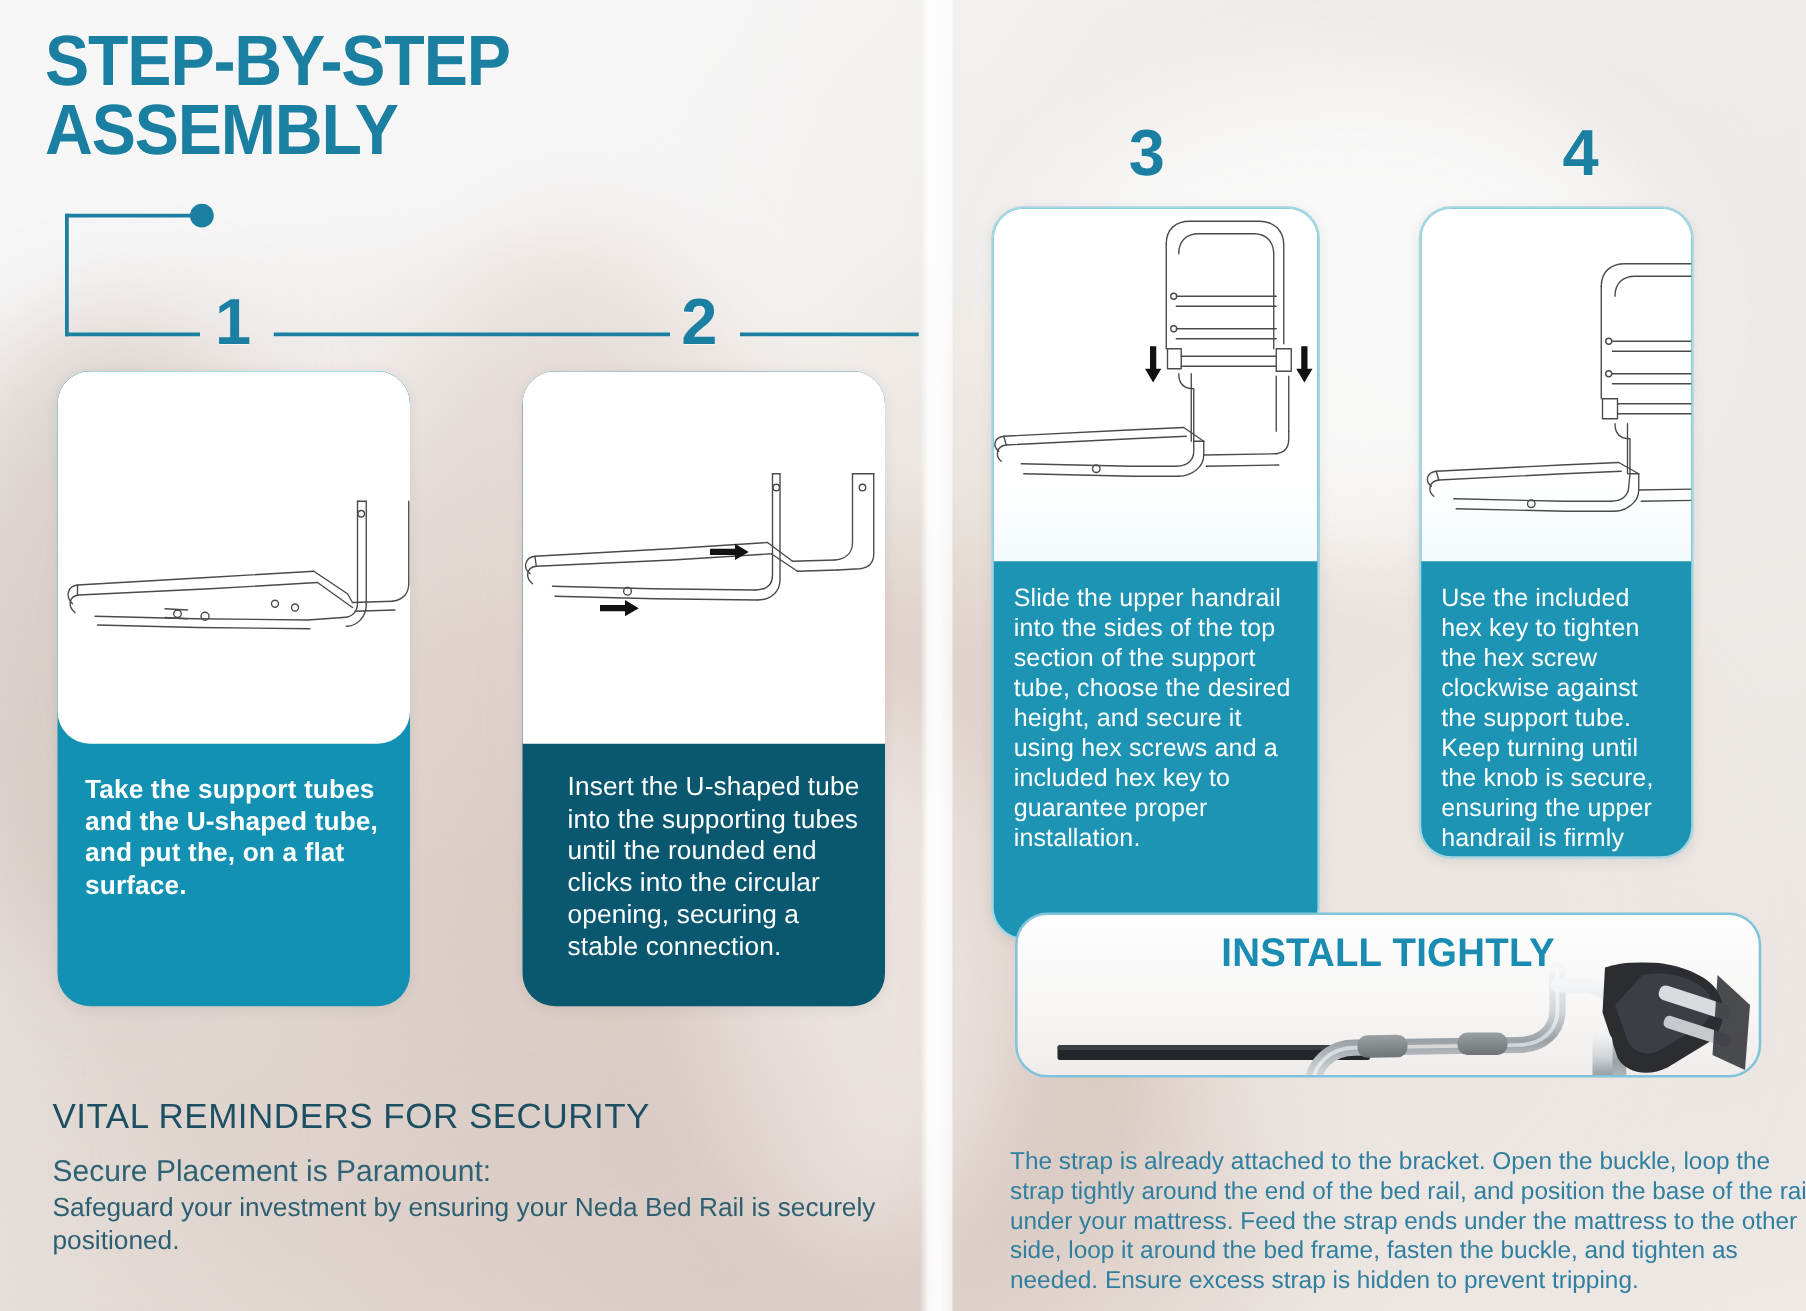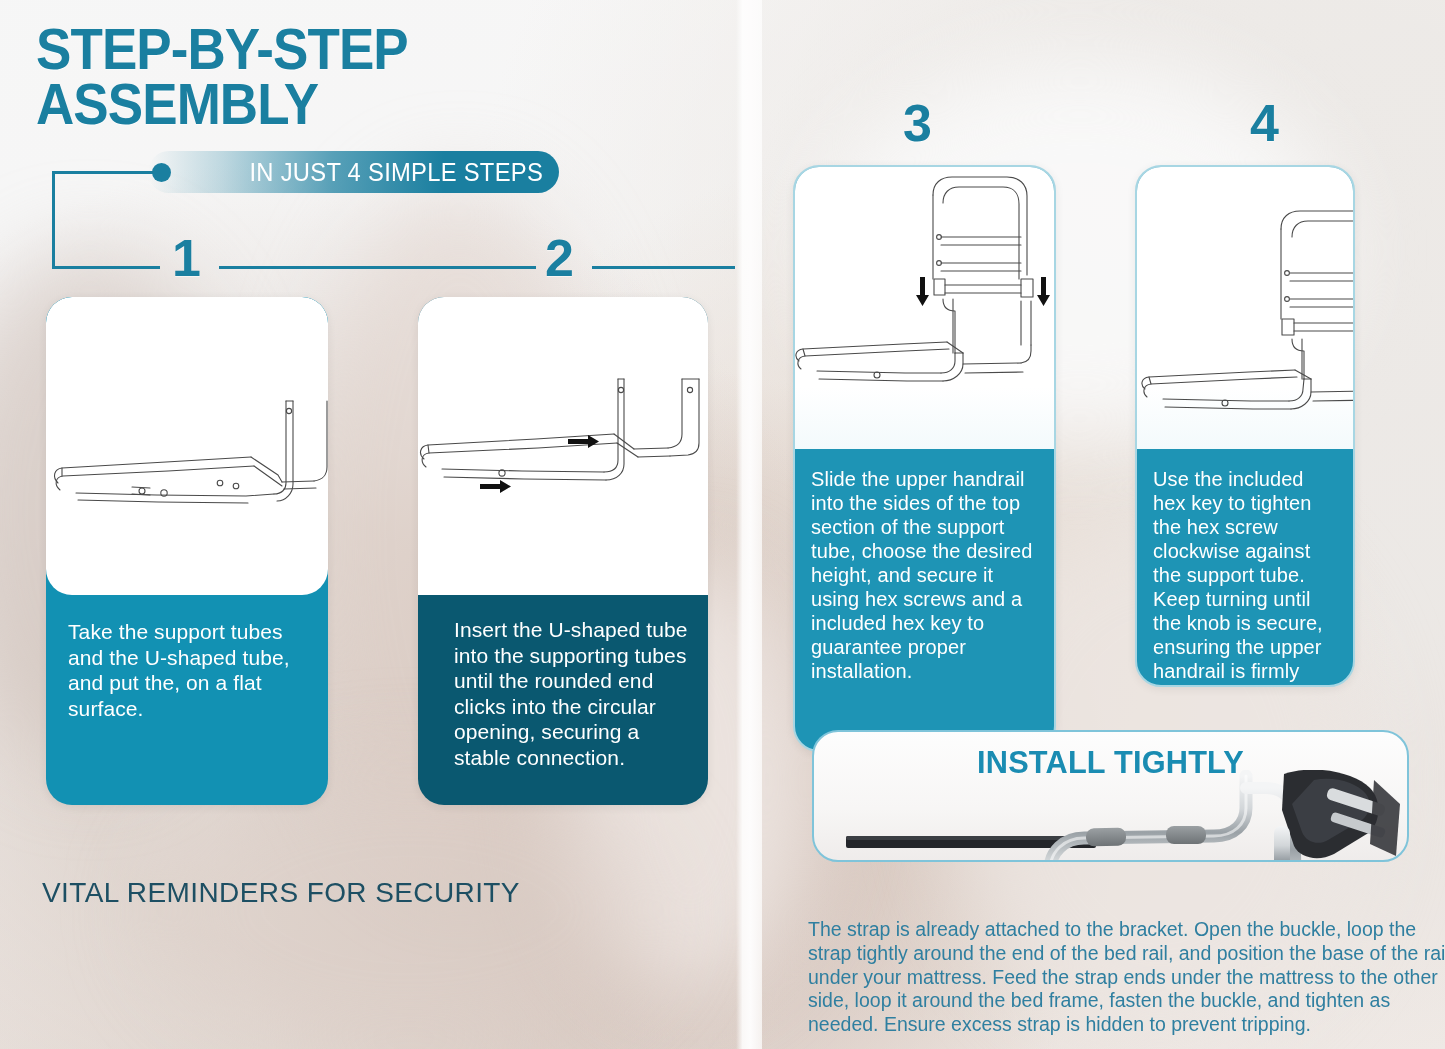--- a/index.html
+++ b/index.html
@@ -77,21 +77,21 @@
 
   
   .card{position:absolute;border-radius:26px;overflow:hidden;box-shadow:0 2px 10px rgba(0,0,0,.07);}
   .card .pic{background:#ffffff;position:relative;}
   .card .body{position:relative;}
   .card .body p{
     margin:0;color:#ffffff;font-size:21px;line-height:1.22;letter-spacing:.1px;
   }
   #card1{left:46px;top:297px;width:282px;height:508px;background:#1291b3;}
   #card1 .pic{height:298px;border-radius:26px 26px 26px 26px;}
-  #card1 .body{padding:24px 22px 0 22px;}
+  #card1 .body{padding:24px 22px 0 22px;font-weight:bold;}
   #card2{left:418px;top:297px;width:290px;height:508px;background:#0a5870;}
   #card2 .pic{height:298px;}
   #card2 .body{padding:22px 20px 0 36px;}
 
   
   #card3{left:793px;top:165px;width:263px;height:587px;background:#1e94b5;border:2px solid #a7d6e3;box-sizing:border-box;}
   #card3 .pic{height:282px;}
   #card3 .body{padding:18px 16px 0 16px;}
   #card4{left:1135px;top:165px;width:220px;height:522px;background:#1e94b5;border:2px solid #a7d6e3;box-sizing:border-box;}
   #card4 .pic{height:282px;}
@@ -146,23 +146,20 @@
     <span class="l2">ASSEMBLY</span>
   </div>
 
   <div class="conn-h1"></div>
   <div class="conn-v1"></div>
   <div class="conn-h2"></div>
   <div class="conn-h3"></div>
   <div class="conn-h4"></div>
   <div class="dot"></div>
 
-  <div class="subbanner">
-    <span>IN JUST 4 SIMPLE STEPS</span>
-  </div>
 
   <div class="stepnum n1">1</div>
   <div class="stepnum n2">2</div>
   <div class="stepnum n3">3</div>
   <div class="stepnum n4">4</div>
 
   <div class="card" id="card1">
     <div class="pic">
       <svg width="282" height="298" viewBox="0 0 282 298">
         <g fill="none" stroke="#4a4a4a" stroke-width="1.1" stroke-linejoin="round" stroke-linecap="round">
@@ -299,20 +296,24 @@
           <circle cx="88" cy="236" r="3"></circle>
         </g>
       </svg>
     </div>
     <div class="body">
       <p>Use the included hex key to tighten the hex screw clockwise against the support tube. Keep turning until the knob is secure, ensuring the upper handrail is firmly clamped for stability.</p>
     </div>
   </div>
 
   <div class="vital-h">VITAL REMINDERS FOR SECURITY</div>
+  <div class="vital-sub">
+    <span class="lead">Secure Placement is Paramount:</span>
+    <span class="body">Safeguard your investment by ensuring your Neda Bed Rail is securely positioned.</span>
+  </div>
 
   <div id="install">
     <div class="hdr">INSTALL TIGHTLY</div>
     <svg width="593" height="140" viewBox="0 0 593 140" style="position:absolute;left:0;top:38px;">
       <defs>
         <linearGradient id="metal" x1="0" y1="0" x2="0" y2="1">
           <stop offset="0" stop-color="#f4f5f6"></stop>
           <stop offset=".35" stop-color="#d2d6d9"></stop>
           <stop offset=".6" stop-color="#9aa1a6"></stop>
           <stop offset="1" stop-color="#e6e9ea"></stop>

